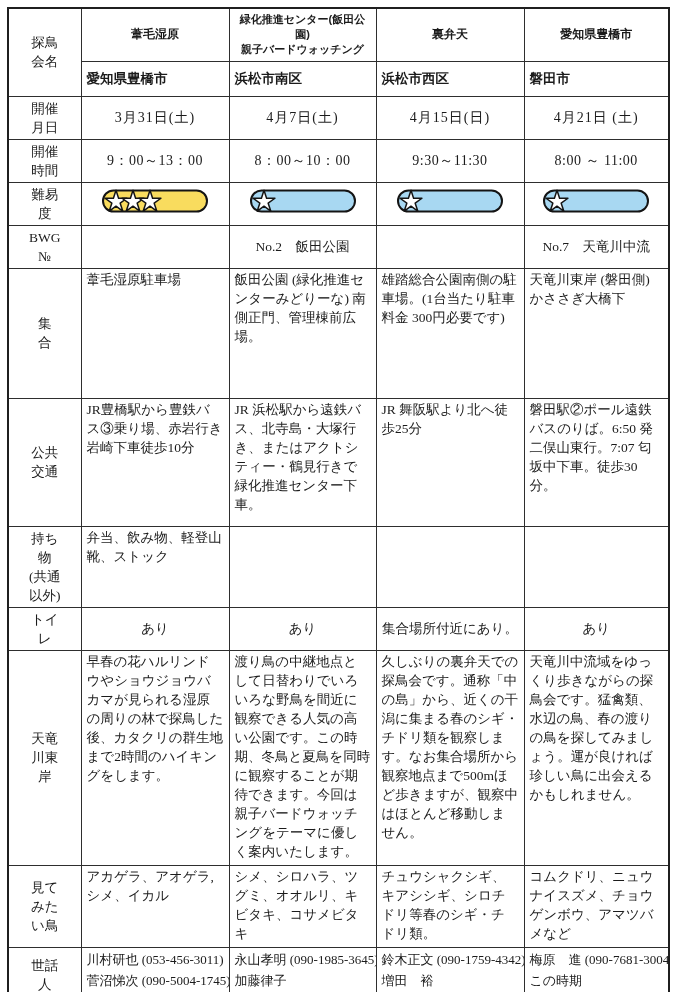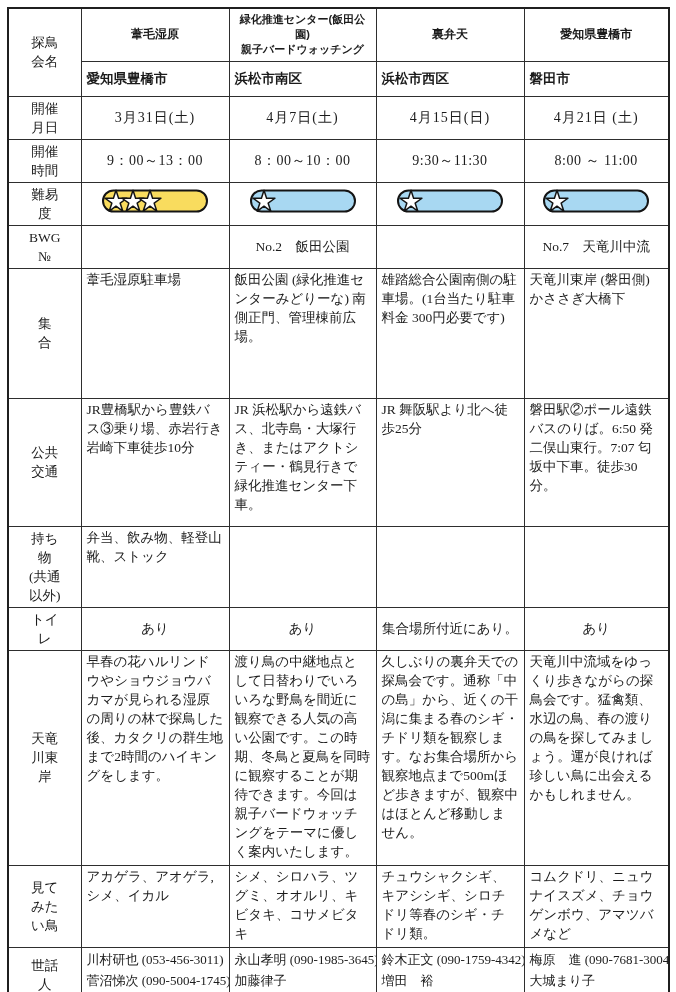--- a/index.html
+++ b/index.html
@@ -187,19 +187,19 @@
       <div class="contact-line">加藤律子</div>
       <div class="contact-line">高田年宏</div>
     </td>
     <td class="top">
       <div class="contact-line">鈴木正文 (090-1759-4342)</div>
       <div class="contact-line">増田　裕</div>
       <div class="contact-line">秋山恵美子</div>
     </td>
     <td class="top">
       <div class="contact-line">梅原　進 (090-7681-3004)</div>
-      <div class="contact-line">大城まり子</div>
+      <div class="contact-line">この時期</div>
       <div class="contact-line">岡本健二</div>
     </td>
   </tr>
 </tbody>
     </table>
 </div>
 
 </body></html>

